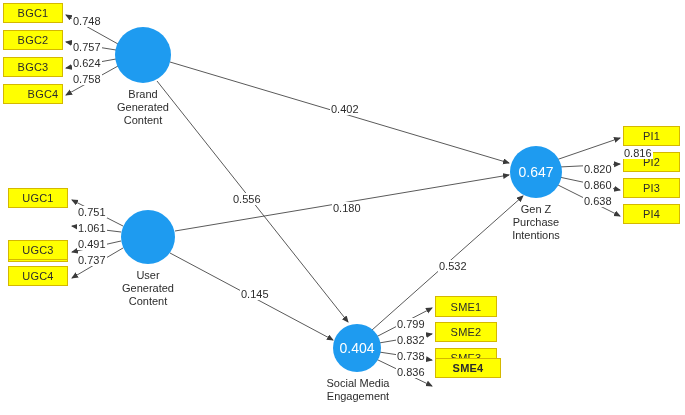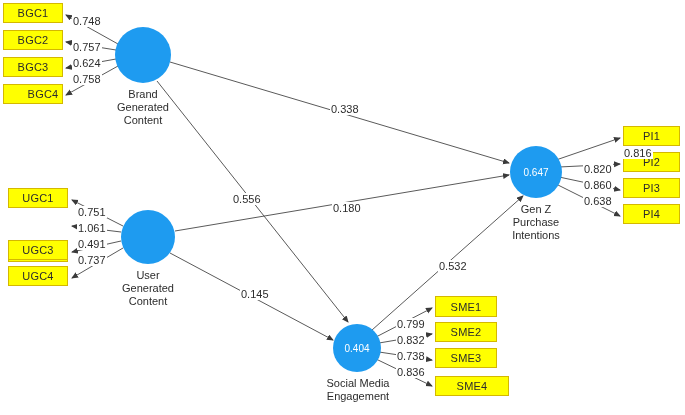--- a/index.html
+++ b/index.html
@@ -38,21 +38,21 @@
     letter-spacing: .2px;
   }
   .lv-circle {
     position: absolute;
     border-radius: 50%;
     background: #1E9BF0;
     display: flex;
     align-items: center;
     justify-content: center;
     color: #ffffff;
-    font-size: 10px;
+    font-size: 14px;
     font-family: "Liberation Sans", sans-serif;
   }
   .lv-label {
     position: absolute;
     text-align: center;
     font-size: 11px;
     color: #2c2c2c;
     line-height: 13px;
     font-family: "Liberation Sans", sans-serif;
     white-space: pre-line;
@@ -137,21 +137,21 @@
 
   <div class="ind-box" style="left:435px;top:296px;width:62px;height:21px;">
       <span>SME1</span>
     </div>
   <div class="ind-box" style="left:435px;top:322px;width:62px;height:20px;">
       <span>SME2</span>
     </div>
   <div class="ind-box" style="left:435px;top:348px;width:62px;height:20px;">
       <span>SME3</span>
     </div>
-  <div class="ind-box" style="left:435px;top:376px;width:74px;height:20px;">
+  <div class="ind-box" style="left:435px;top:358px;width:66px;height:20px;font-weight:bold;">
       <span>SME4</span>
     </div>
 
   <div class="ind-box" style="left:623px;top:126px;width:57px;height:20px;">
       <span>PI1</span>
     </div>
   <div class="ind-box" style="left:623px;top:152px;width:57px;height:20px;">
       <span>PI2</span>
     </div>
   <div class="ind-box" style="left:623px;top:178px;width:57px;height:20px;">
@@ -201,19 +201,19 @@
   <div class="coef" style="left:396px;top:318px;">0.799</div>
   <div class="coef" style="left:396px;top:334px;">0.832</div>
   <div class="coef" style="left:396px;top:350px;">0.738</div>
   <div class="coef" style="left:396px;top:366px;">0.836</div>
 
   <div class="coef" style="left:583px;top:147px;margin-left:40px;">0.816</div>
   <div class="coef" style="left:583px;top:163px;">0.820</div>
   <div class="coef" style="left:583px;top:179px;">0.860</div>
   <div class="coef" style="left:583px;top:195px;">0.638</div>
 
-  <div class="coef" style="left:330px;top:103px;">0.338</div>
+  <div class="coef" style="left:330px;top:103px;">0.402</div>
   <div class="coef" style="left:232px;top:193px;">0.556</div>
   <div class="coef" style="left:332px;top:202px;">0.180</div>
   <div class="coef" style="left:240px;top:288px;">0.145</div>
   <div class="coef" style="left:438px;top:260px;">0.532</div>
 
 </div>
 
 </body></html>

